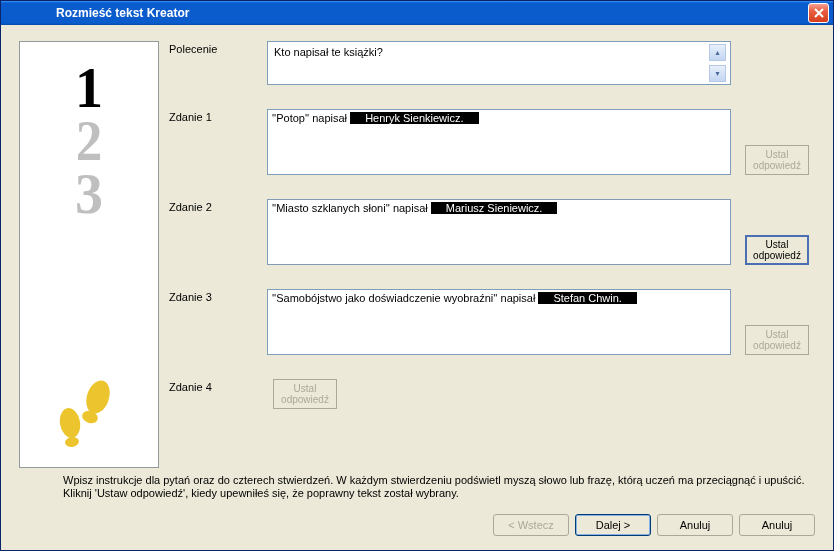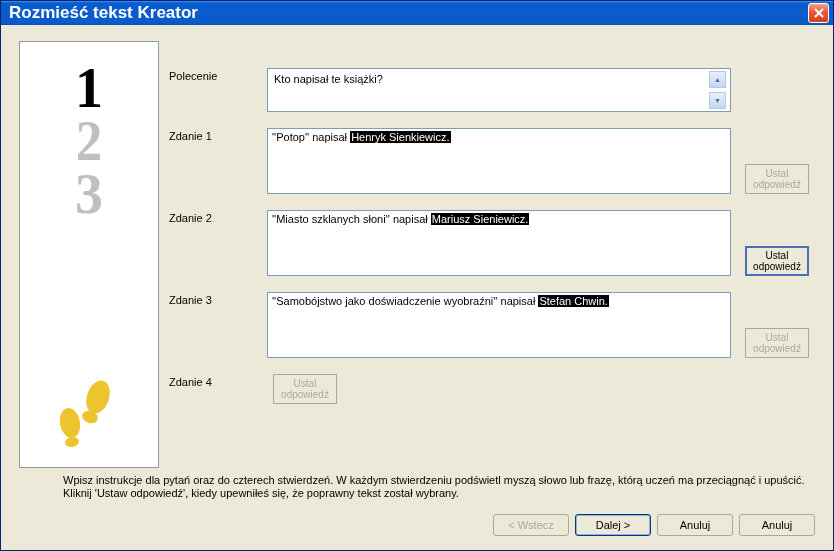--- a/index.html
+++ b/index.html
@@ -23,21 +23,22 @@
       height: 24px;
       background: linear-gradient(to bottom, #3a95ff 0%, #0a5bcb 8%, #0a5bcb 50%, #0a5bcb 92%, #074aa8 100%);
       display: flex;
       align-items: center;
       justify-content: space-between;
       padding: 0 4px 0 8px;
       color: #fff;
     }
     .titlebar-text {
       font-weight: bold;
-      font-size: 17px;
+      font-size: 12px;
+      margin-left: 47px;
     }
     .close-btn {
       width: 21px;
       height: 20px;
       background: linear-gradient(to bottom, #f5a090 0%, #e85d3f 40%, #d43e1c 100%);
       border: 1px solid #fff;
       border-radius: 3px;
       display: flex;
       align-items: center;
       justify-content: center;
@@ -77,22 +78,21 @@
     .num3 { color: #bfbfbf; }
     .footsteps {
       position: absolute;
       bottom: 6px;
       left: 28px;
     }
     .right-pane {
       flex: 1;
       display: flex;
       flex-direction: column;
-      gap: 16px;
-      margin-top: 27px;
+      gap: 24px;
     }
     .field-row {
       display: flex;
       align-items: flex-start;
       gap: 8px;
     }
     .label-col {
       width: 90px;
       padding-top: 2px;
     }
@@ -128,21 +128,21 @@
       background: linear-gradient(to bottom, #e8f0fb, #c3d6f2);
       border: 1px solid #b5c9e6;
       display:flex; align-items:center; justify-content:center;
       font-size: 8px; color:#4a6a99;
     }
     .zdanie-box { height: 66px; }
     .zdanie-box.last { height: 60px; }
     .hl {
       background: #000;
       color: #fff;
-      padding: 0 1px;
+      padding: 0 15px;
     }
     .side-btn {
       width: 64px;
       height: 30px;
       background: #ece9d8;
       border: 1px solid #aca899;
       font-size: 10px;
       line-height: 11px;
       color: #aca899;
       text-align: center;

